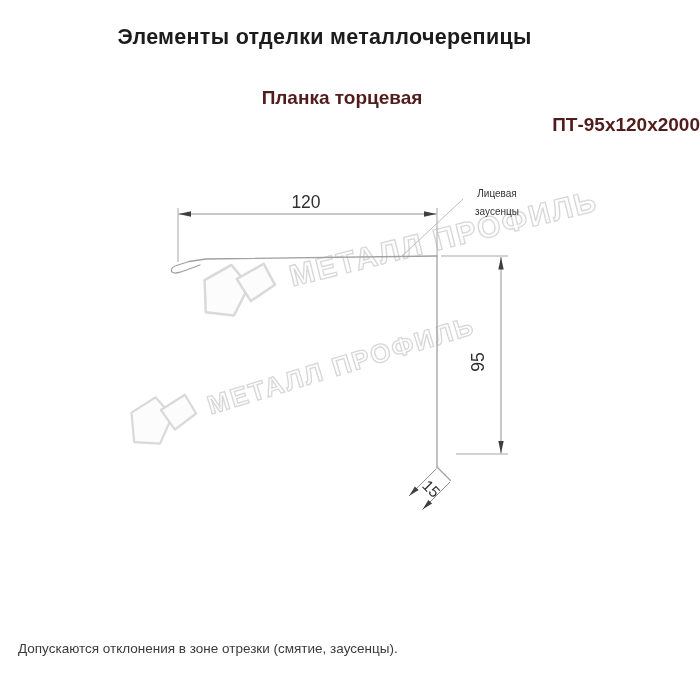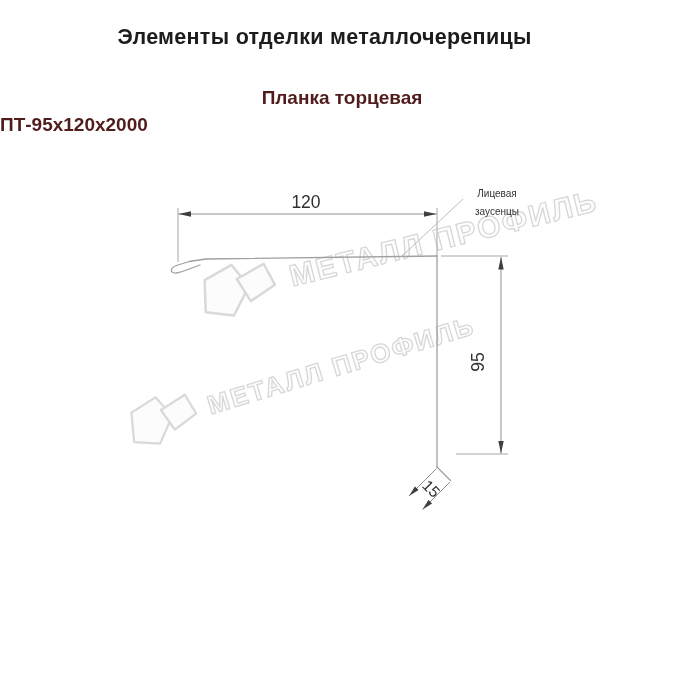--- a/index.html
+++ b/index.html
@@ -12,21 +12,21 @@
     position:absolute;left:0;top:25px;width:649px;
     text-align:center;font-size:21.5px;font-weight:bold;color:#1c1c1c;
     letter-spacing:0.3px;
   }
   .product-name{
     position:absolute;left:0;top:87px;width:684px;
     text-align:center;font-size:19px;font-weight:bold;color:#511c1c;
   }
   .product-sku{
     position:absolute;left:0;top:114px;width:700px;
-    text-align:left;font-size:19px;font-weight:bold;color:#511c1c;
+    text-align:right;font-size:19px;font-weight:bold;color:#511c1c;
   }
   .face-label{
     position:absolute;left:458px;top:185px;width:78px;
     text-align:center;font-size:10px;line-height:18px;color:#333333;
   }
   .drawing{position:absolute;left:0;top:0;}
   .dim-text{fill:#303030;font-size:17.5px;font-family:"Liberation Sans",sans-serif;}
   .dim-text-small{fill:#303030;font-size:15.5px;font-family:"Liberation Sans",sans-serif;}
   .profile{stroke:#a0a0a0;stroke-width:1.3;fill:none;stroke-linejoin:round;stroke-linecap:round;}
   .dimline{stroke:#909090;stroke-width:1;fill:none;}
@@ -100,13 +100,14 @@
 
   <path class="leader" d="M 463 199 L 401 257"></path>
 </svg>
 
 <div class="face-label">
   <span>Лицевая</span><br>
   <span>заусенцы</span>
 </div>
 
 <div class="footnotes">
+  <div>Допускаются отклонения в зоне отрезки (смятие, заусенцы).</div>
 </div>
 
 </body></html>

